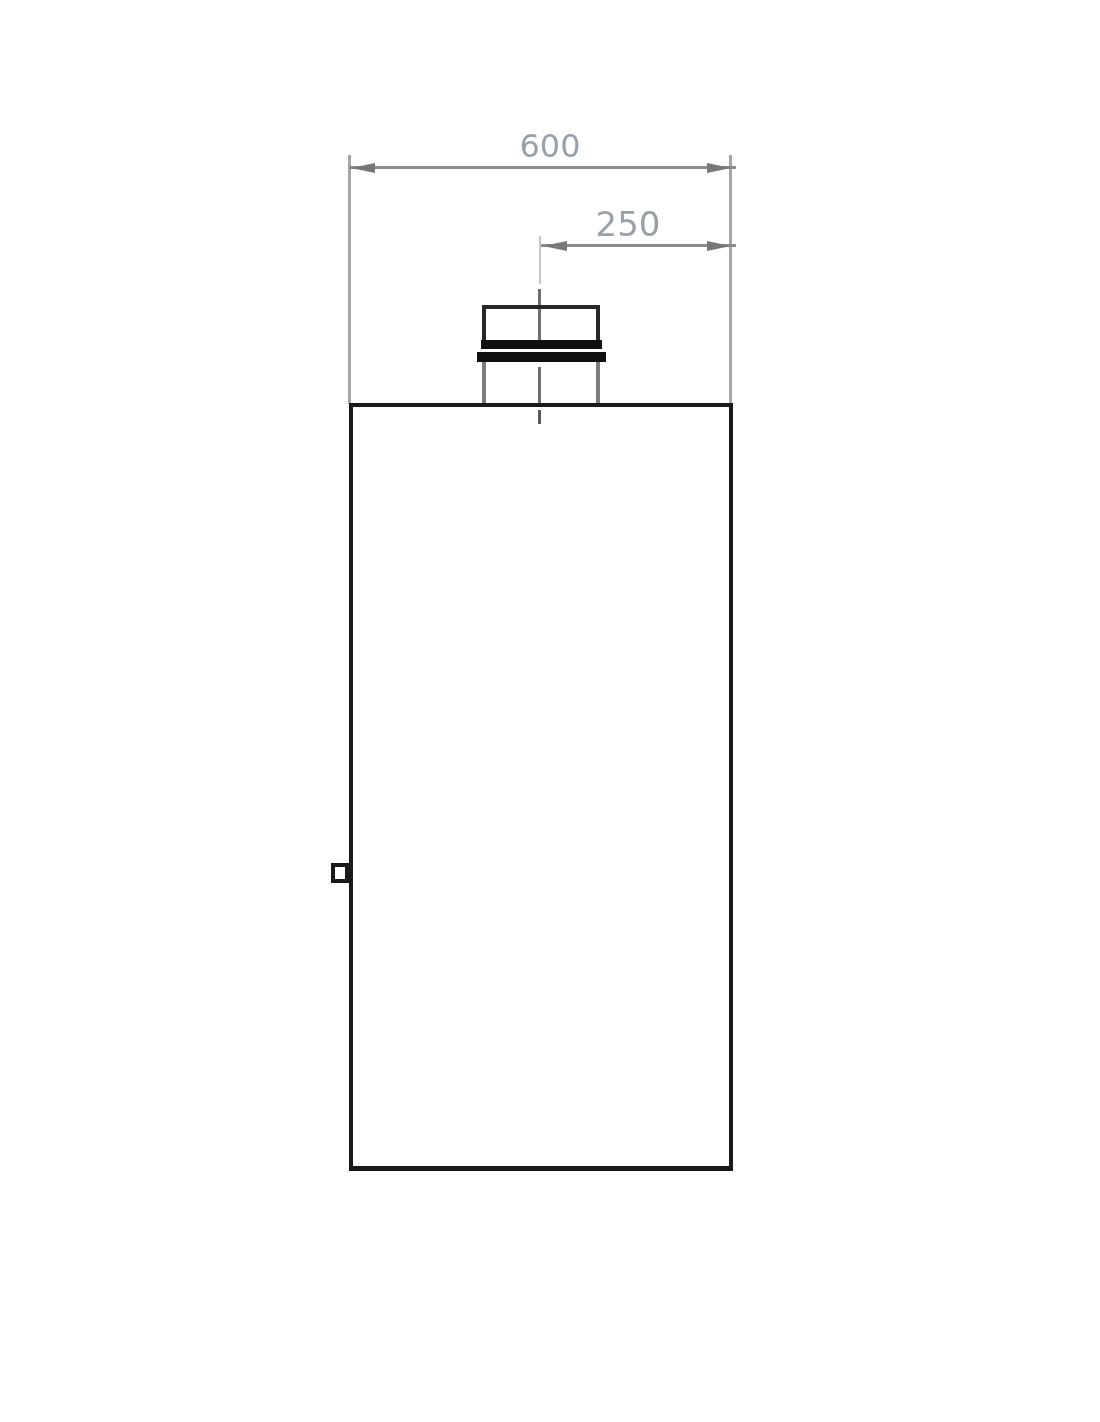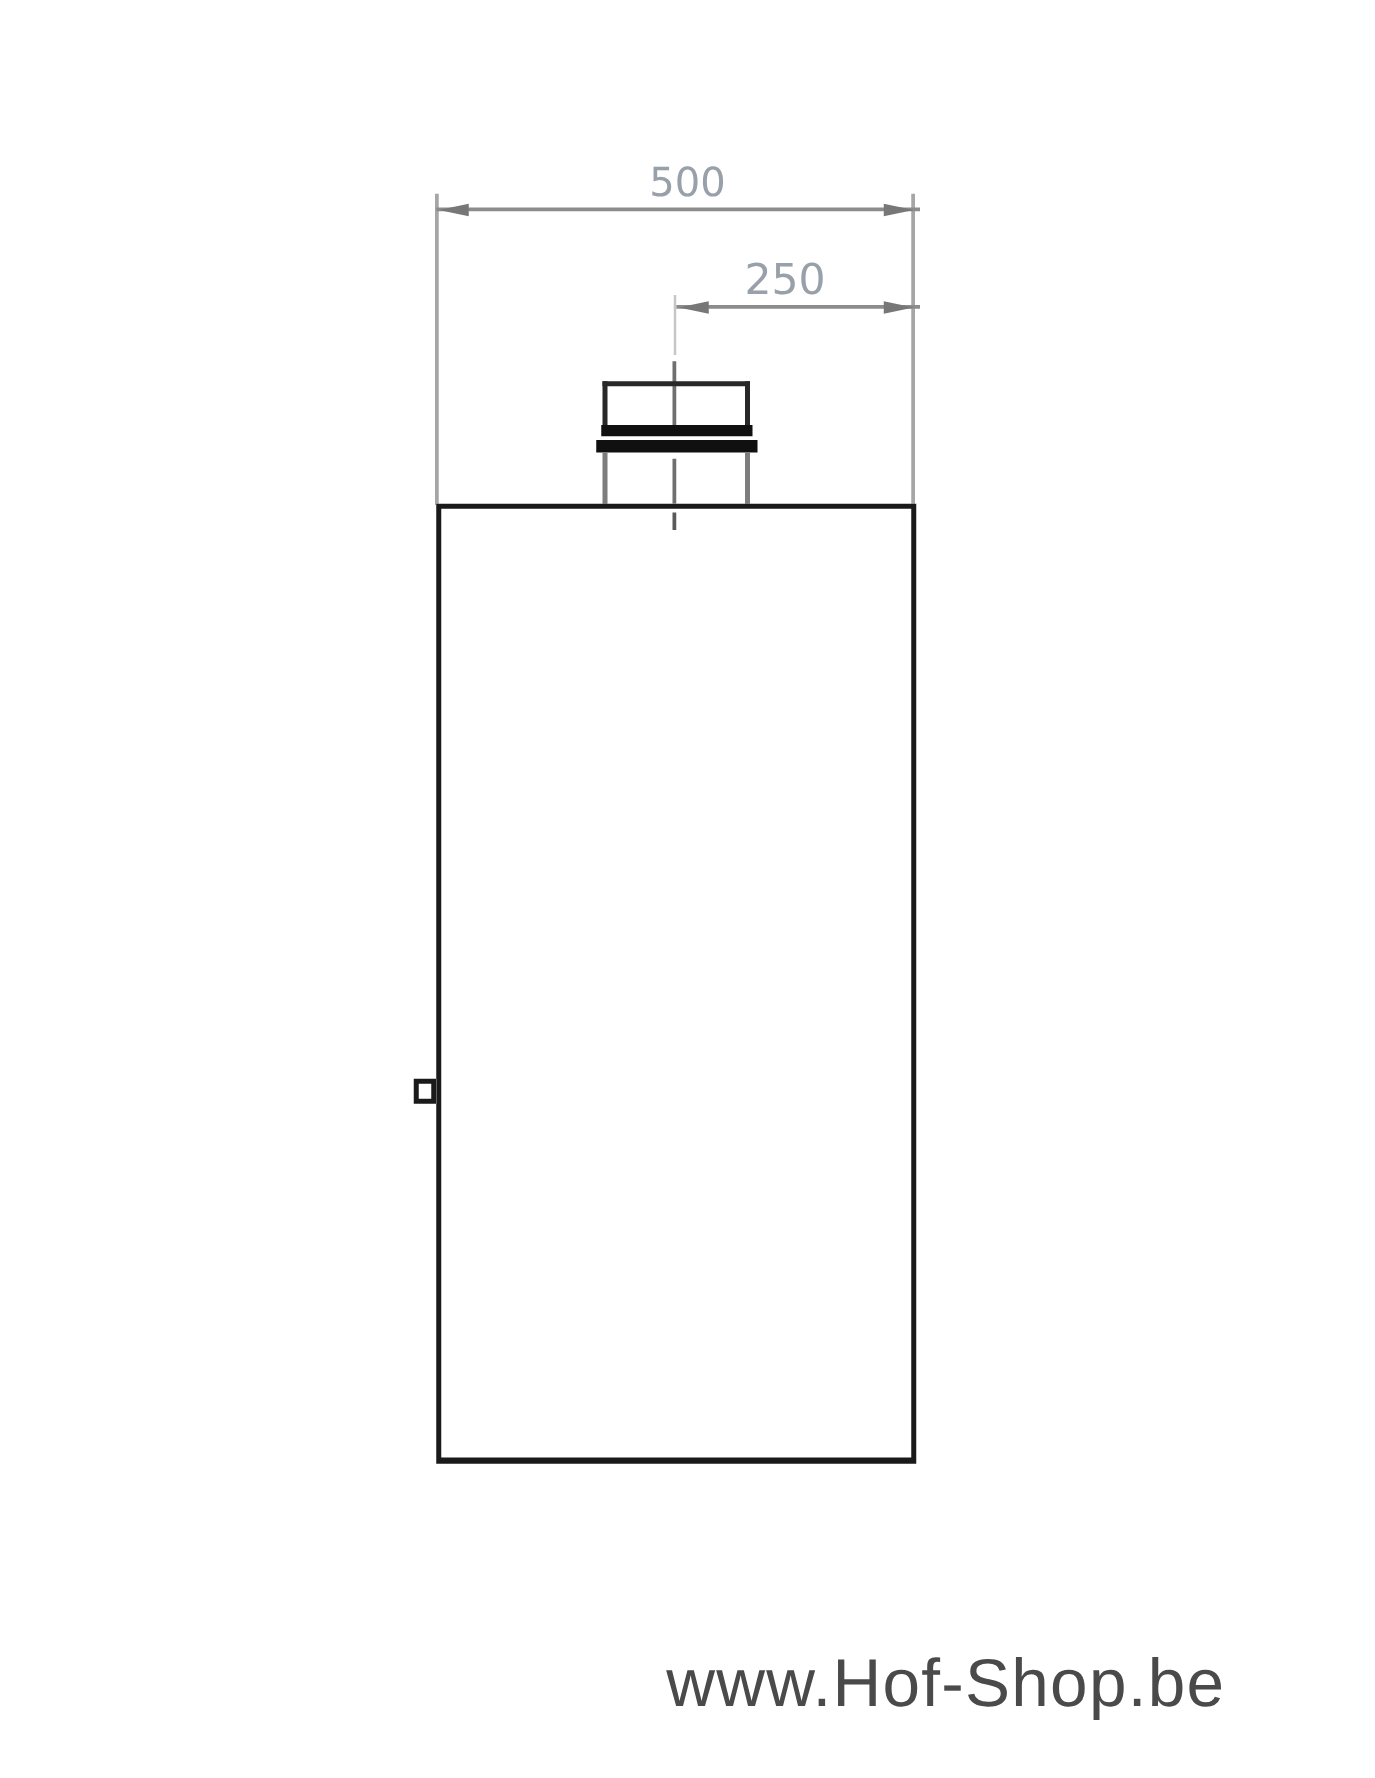--- a/index.html
+++ b/index.html
@@ -58,21 +58,21 @@
 <body>
 
 <div id="canvas">
 
   <div>
     <div class="abs ext-line" style="left:348px;top:155px;height:249px;"></div>
     <div class="abs ext-line" style="left:729px;top:155px;height:249px;"></div>
     <div class="abs dim-line" style="left:349px;top:166px;width:387px;"></div>
     <div class="abs arrow arrow-left" style="left:351px;top:163px;"></div>
     <div class="abs arrow arrow-right" style="left:707px;top:163px;"></div>
-    <div class="abs dim-label" style="left:505px;top:130px;width:90px;font-size:32px;">500</div>
+    <div class="abs dim-label" style="left:505px;top:130px;width:90px;font-size:32px;">600</div>
   </div>
 
   <div>
     <div class="abs dim-line" style="left:541px;top:244px;width:195px;"></div>
     <div class="abs arrow arrow-left" style="left:543px;top:241px;"></div>
     <div class="abs arrow arrow-right" style="left:707px;top:241px;"></div>
     <div class="abs dim-label" style="left:583px;top:207px;width:90px;font-size:34px;">250</div>
   </div>
 
   <div class="abs cl-light" style="top:236px;height:48px;"></div>
@@ -85,15 +85,14 @@
     <div class="abs collar-bar" style="left:477px;top:352px;width:129px;height:10px;"></div>
     <div class="abs collar-lower"></div>
   </div>
 
   <div class="abs body-rect"></div>
 
   <div class="abs cl-dark" style="top:410px;height:14px;background:#5a5a5a;"></div>
 
   <div class="abs side-tab"></div>
 
-  <div class="abs watermark">www.Hof-Shop.be</div>
 
 </div>
 
 </body></html>

